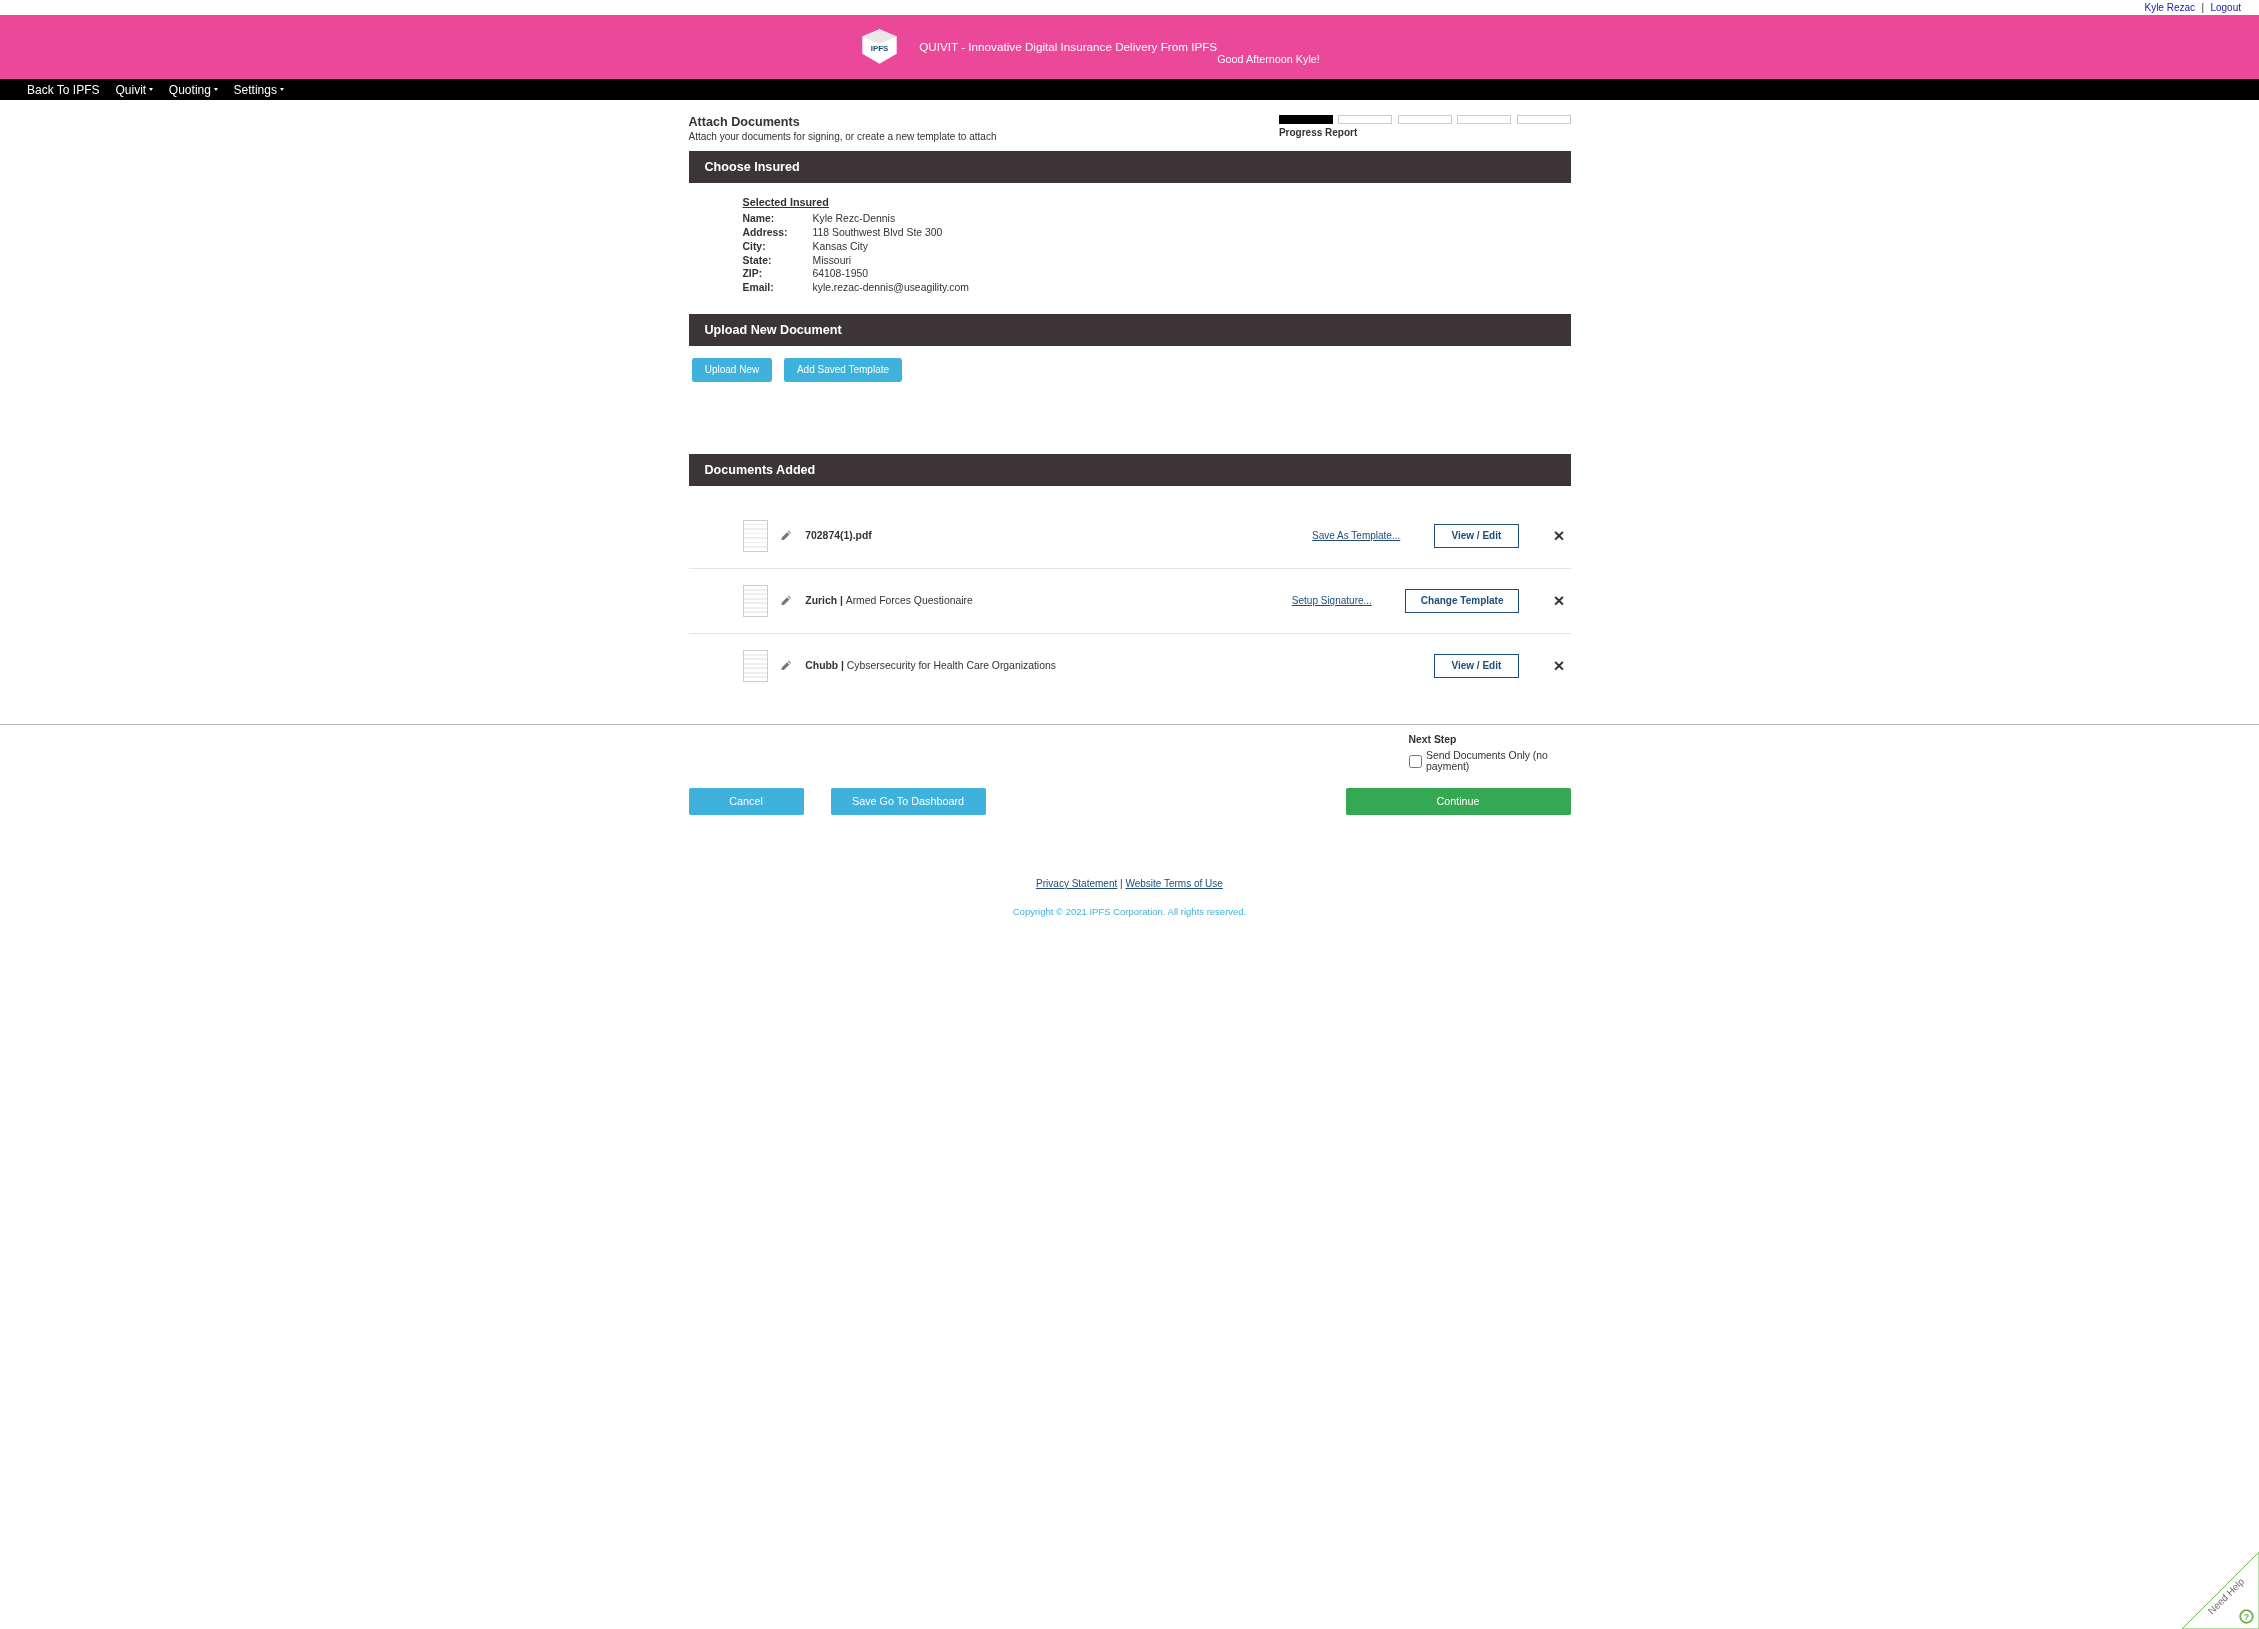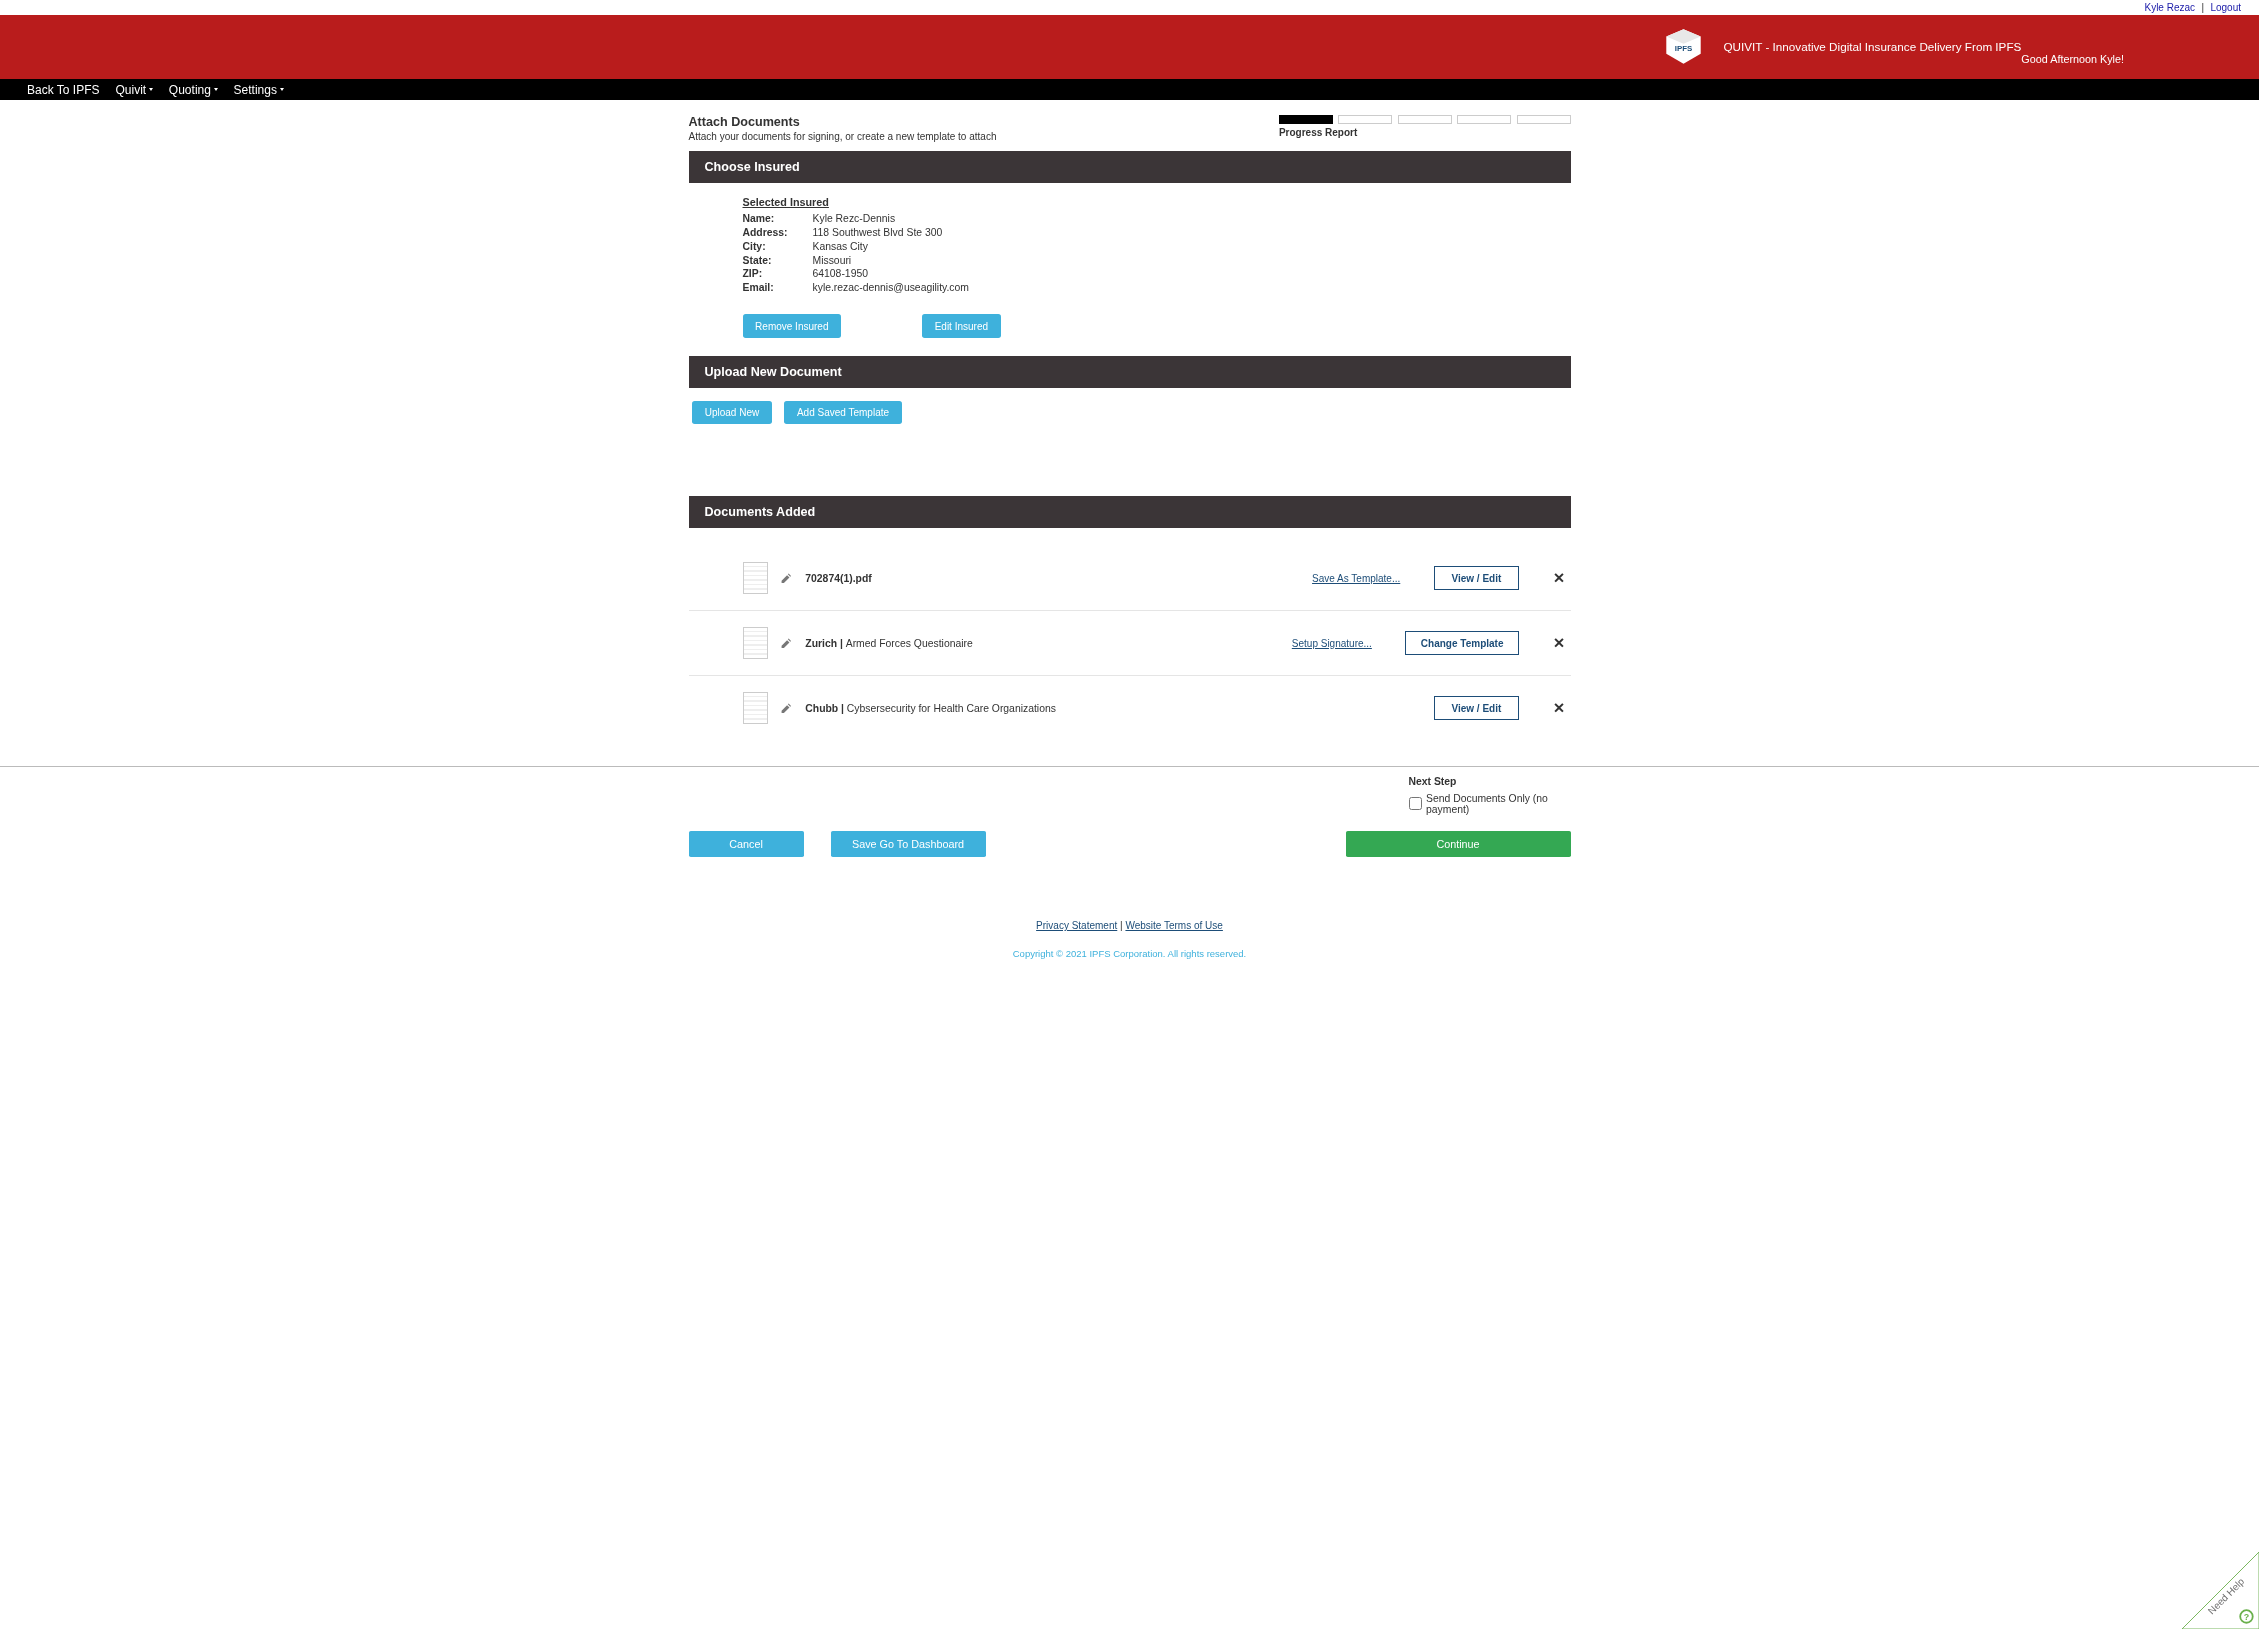--- a/index.html
+++ b/index.html
@@ -2,21 +2,21 @@
 <html style="font-size:14.4px"><head>
 <meta charset="utf-8">
 <style>
   * { box-sizing: border-box; margin: 0; padding: 0; }
   body { font-family: Arial, Helvetica, sans-serif; font-size: 10.8px; color: #333; background: #fff; }
 
   .top-links { text-align: right; padding: 1.8px 18px; font-size: 10px; }
   .top-links a { color: #1a1aa8; text-decoration: none; }
   .top-links span.sep { color: #333; margin: 0 3.6px; }
 
-  .header-bar { background: #b91c1c; color: #fff; display: flex; align-items: center; justify-content: flex-end; padding: 10.8px 27px 10.8px 54px; }
+  .header-bar { background: #ec4899; color: #fff; display: flex; align-items: center; justify-content: center; padding: 10.8px 27px 10.8px 54px; }
   .header-left { display: flex; align-items: center; gap: 18px; }
   .logo { width: 43px; height: 43px; }
   .header-title { font-size: 11.7px; }
   .greeting { font-size: 10.8px; padding-right: 108px; padding-top: 25px; }
 
   .nav-bar { background: #000; color: #fff; font-size: 12px; padding: 3.6px 27px; display: flex; gap: 16px; }
   .nav-item { cursor: pointer; display: inline-flex; align-items: center; gap: 2.7px; }
   .caret { width: 0; height: 0; border-left: 2.7px solid transparent; border-right: 2.7px solid transparent; border-top: 3.6px solid #fff; display: inline-block; }
 
   .main { width: 882px; margin: 14.4px auto 0; }
@@ -148,24 +148,20 @@
           <span>Missouri</span>
         </div>
       <div class="insured-row">
           <span class="k">ZIP:</span>
           <span>64108-1950</span>
         </div>
       <div class="insured-row">
           <span class="k">Email:</span>
           <span>kyle.rezac-dennis@useagility.com</span>
         </div>
-      <div class="btn-row">
-        <button class="btn-blue">Remove Insured</button>
-        <button class="btn-blue">Edit Insured</button>
-      </div>
     </div>
   </div>
 
   <div class="section-header">Upload New Document</div>
   <div class="upload-btn-row">
     <button class="btn-blue">Upload New</button>
     <button class="btn-blue">Add Saved Template</button>
   </div>
 
   <div class="section-header">Documents Added</div>

